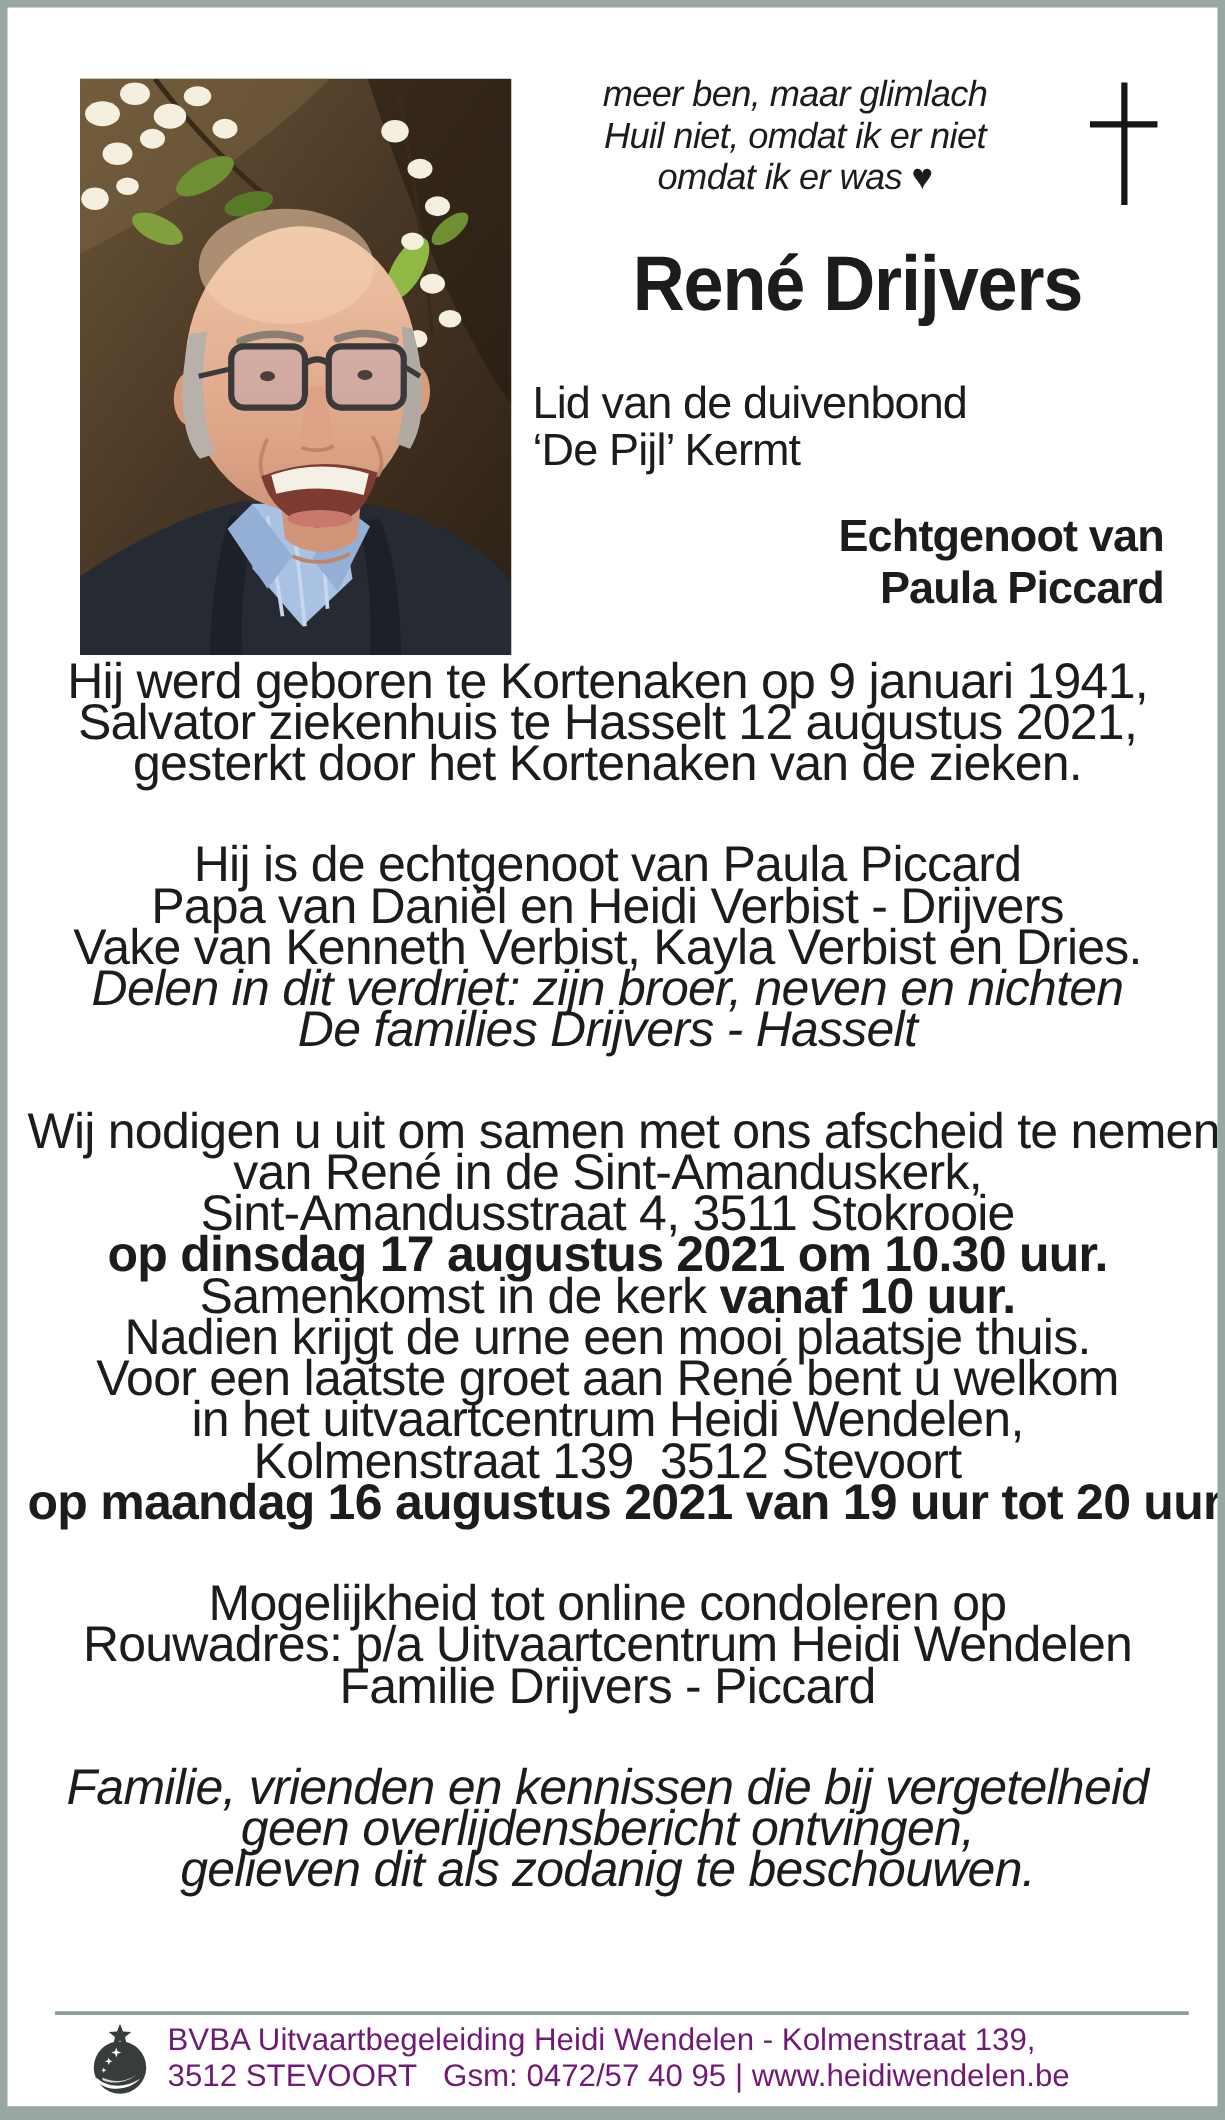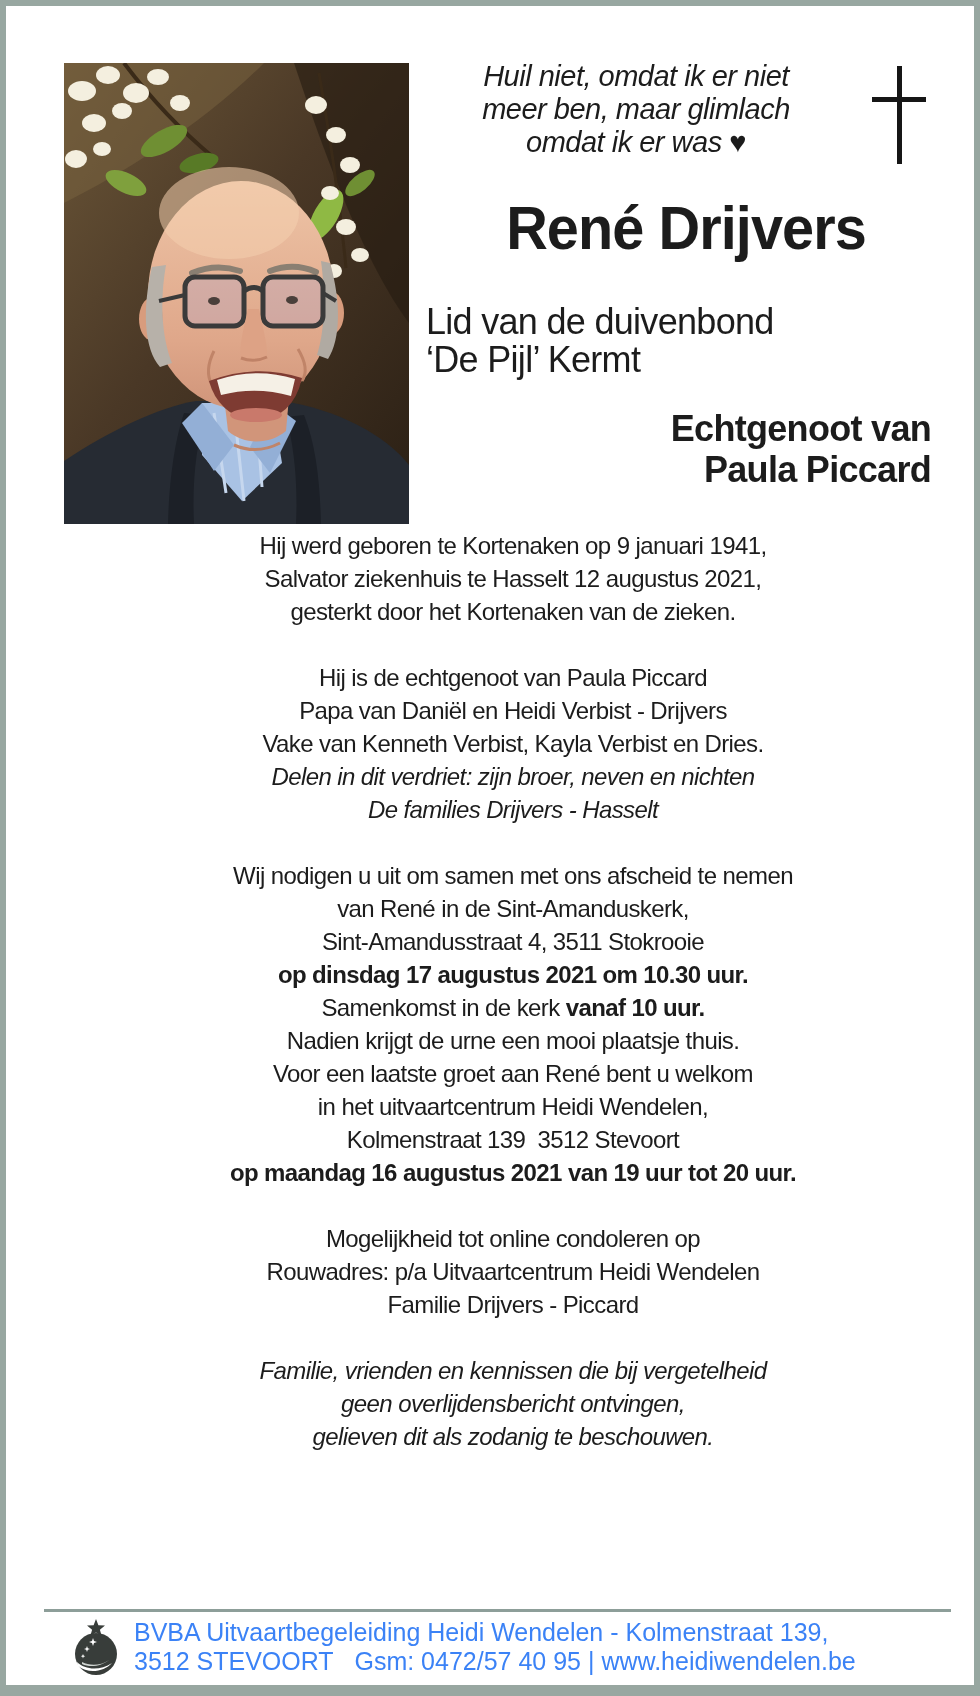--- a/index.html
+++ b/index.html
@@ -43,36 +43,36 @@
   }
   .membership{
     position:absolute;left:420px;top:297px;width:505px;
     font-size:36px;line-height:38px;letter-spacing:-0.7px;text-align:left;
   }
   .spouse{
     position:absolute;left:420px;top:402px;width:505px;
     font-size:36px;line-height:41px;font-weight:bold;letter-spacing:-0.7px;text-align:right;
   }
   .body-text{
-    position:absolute;left:43px;top:523px;width:928px;
-    font-size:24px;line-height:33px;letter-spacing:-0.6px;text-align:center;
+    position:absolute;left:16px;top:523px;width:928px;
+    font-size:40px;line-height:33px;letter-spacing:-0.6px;text-align:center;
   }
   .para{margin:0;}
-  .para + .para{margin-top:33px;text-align:center;}
+  .para + .para{margin-top:48px;text-align:center;}
   .line{white-space:nowrap;}
   .line .b{font-weight:bold;}
   .line .i{font-style:italic;}
   .separator{
     position:absolute;left:38px;top:1603px;width:907px;height:3px;background:var(--sep);
   }
   .footer-logo{position:absolute;left:64px;top:1612px;width:52px;height:60px;}
   .footer-logo svg{display:block;width:100%;height:100%;}
   .footer-text{
     position:absolute;left:128px;top:1612px;width:830px;
-    font-size:25px;line-height:29px;letter-spacing:0px;color:#3b82f6;
+    font-size:25px;line-height:29px;letter-spacing:0px;color:#701a75;
     text-align:left;
   }
 </style>
 </head>
 <body>
 
 <div class="card">
 
   <div class="photo">
     <svg viewBox="0 0 345 461" preserveAspectRatio="none">
@@ -157,22 +157,22 @@
       <path d="M234,286 Q246,306 238,318" stroke="#c08468" stroke-width="3" fill="none"></path>
 
       <path d="M145,318 Q192,300 238,315 Q229,356 189,359 Q154,351 145,318 Z" fill="#7e3b32"></path>
       <path d="M153,317 Q192,304 231,316 L227,333 Q192,323 157,332 Z" fill="#f5f0e6"></path>
       <ellipse cx="192" cy="352" rx="26" ry="7" fill="#c9796b"></ellipse>
       <path d="M170,382 Q193,392 216,380" stroke="#c08468" stroke-width="3" fill="none"></path>
     </svg>
   </div>
 
   <div class="quote">
+    <div>meer ben, maar glimlach</div>
     <div>Huil niet, omdat ik er niet</div>
-    <div>meer ben, maar glimlach</div>
     <div>omdat ik er was ♥</div>
   </div>
 
   <div class="cross">
     <div class="v"></div>
     <div class="h"></div>
   </div>
 
   <div class="page-title">René Drijvers</div>
 

